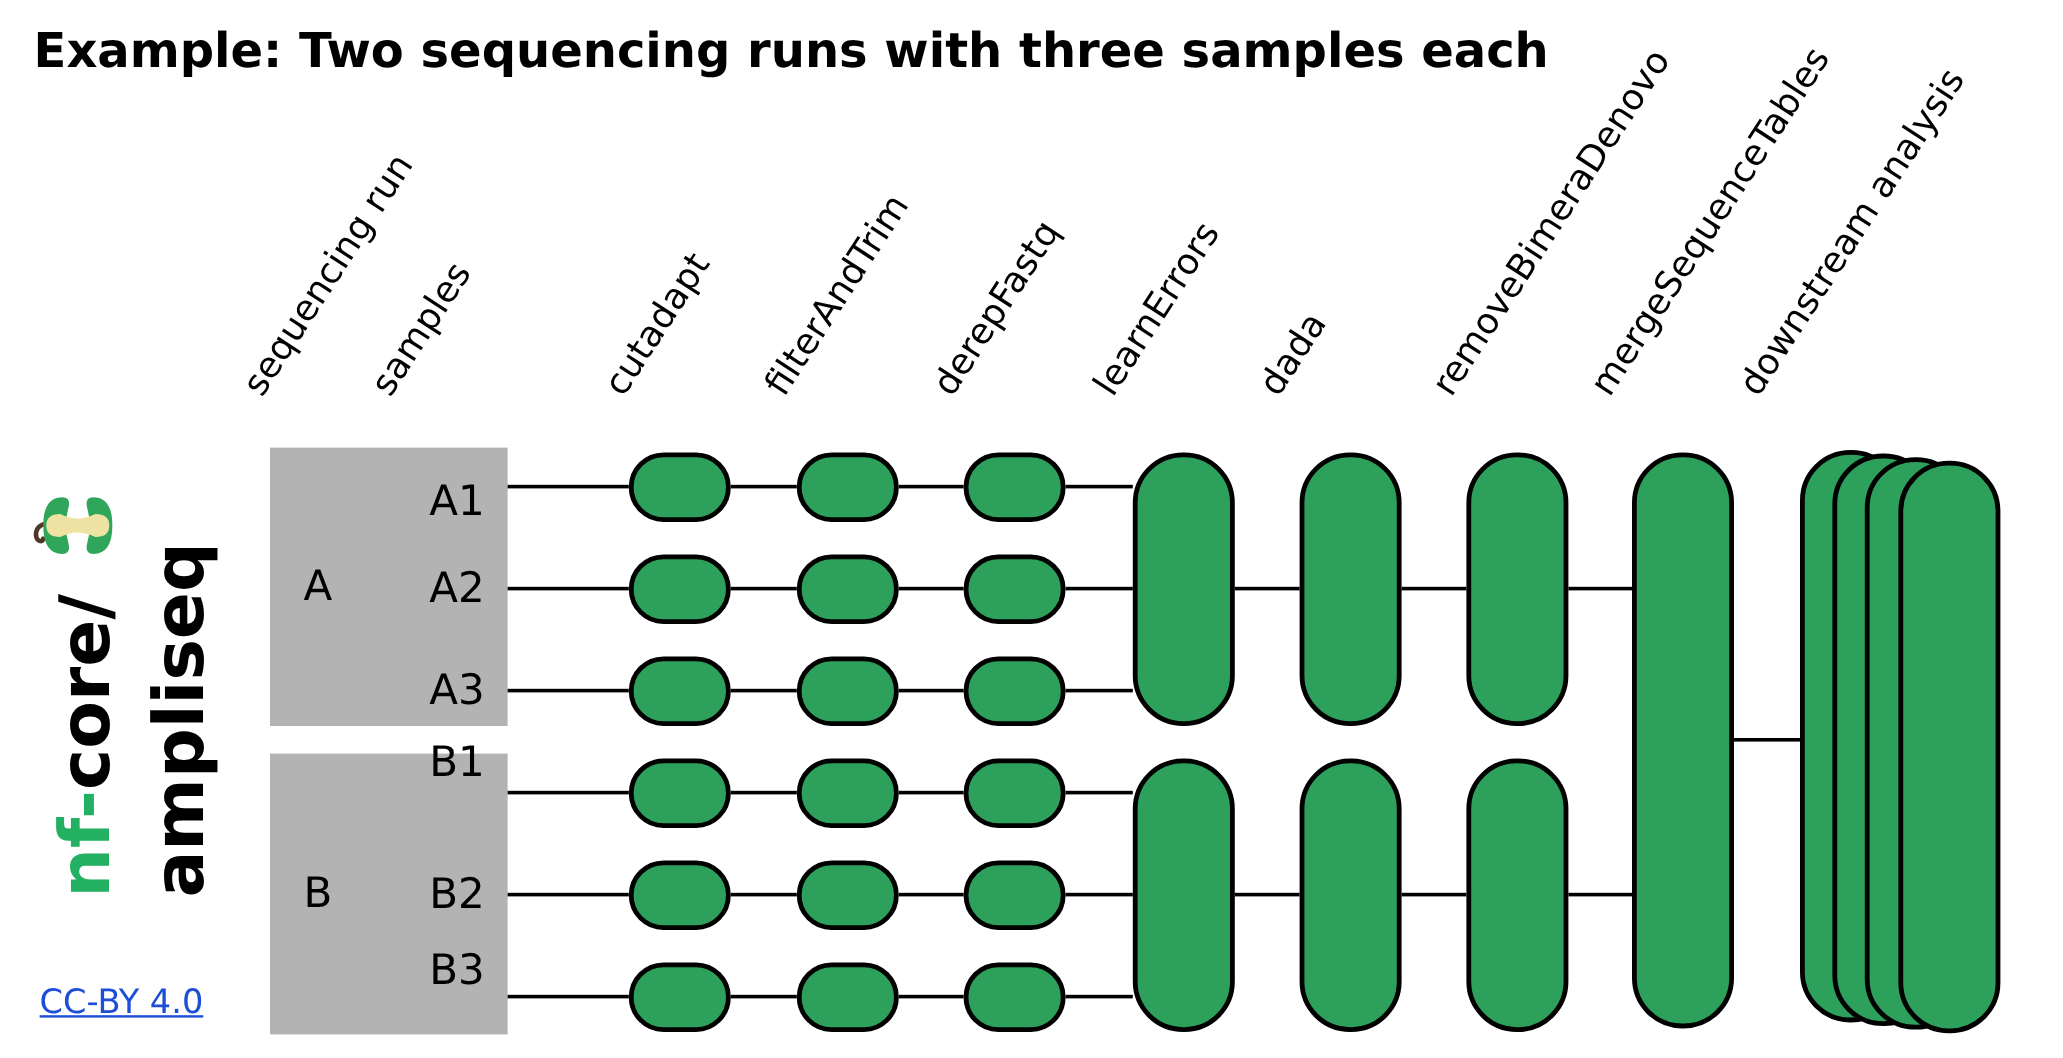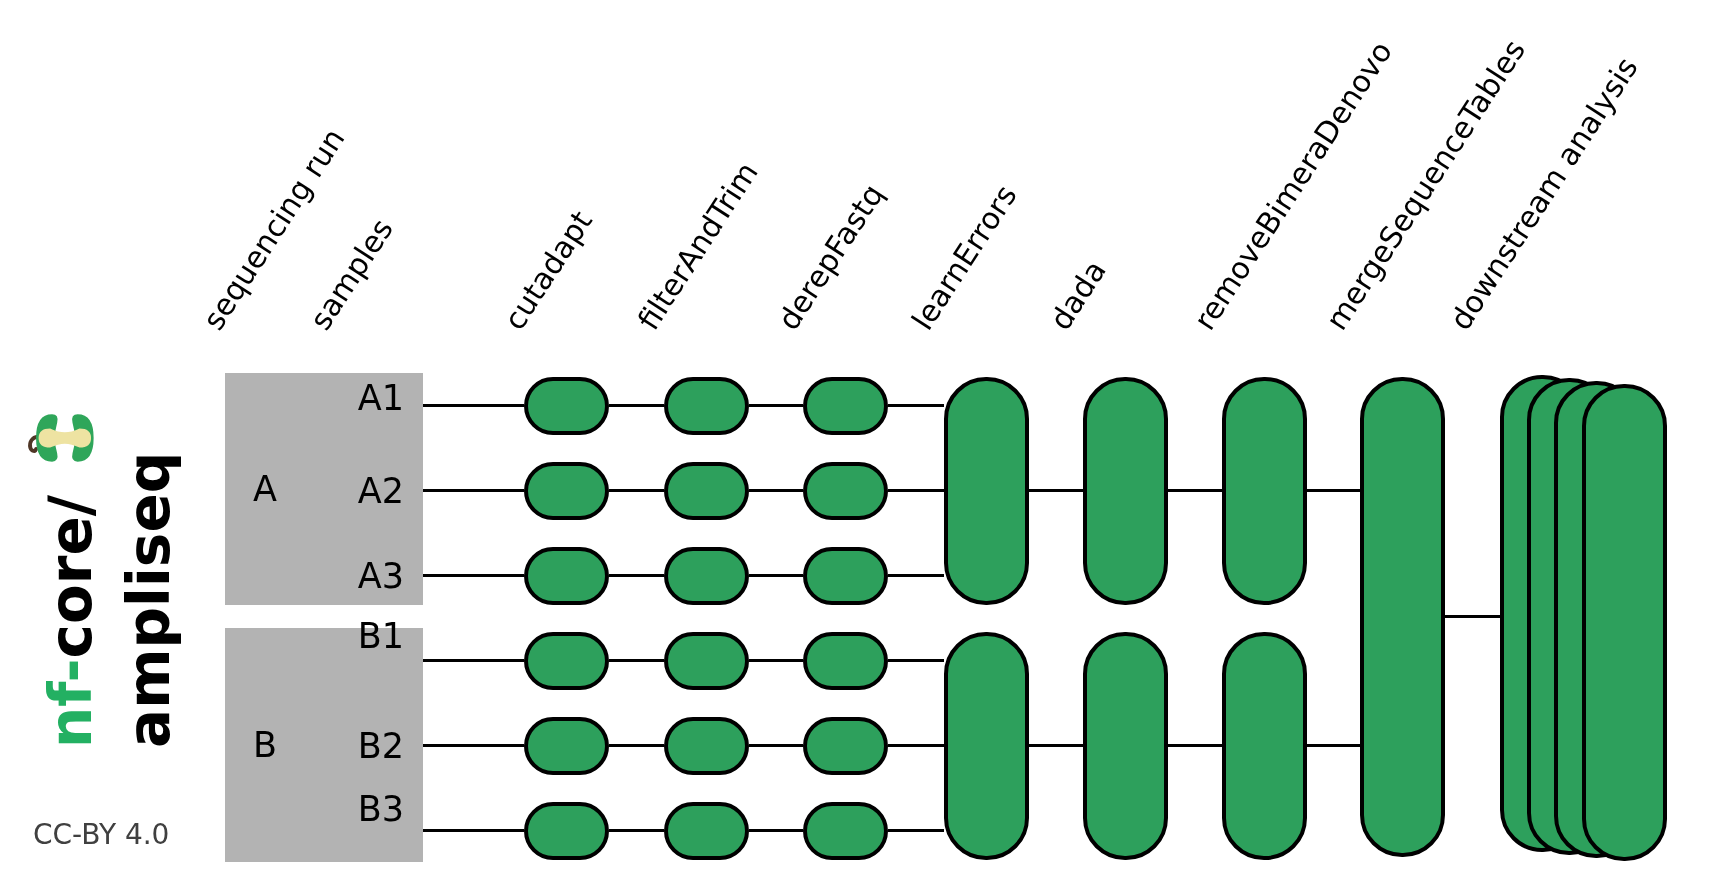--- a/index.html
+++ b/index.html
@@ -1,20 +1,20 @@
 <!DOCTYPE html>
 <html><head>
 <meta charset="utf-8">
 <style>
   html,body{margin:0;padding:0;background:#fff;}
   #figure{position:relative;width:1719px;height:882px;background:#ffffff;overflow:hidden;
           font-family:"DejaVu Sans","Liberation Sans",sans-serif;color:#000;}
   #page-title{position:absolute;left:28px;top:20px;font-size:40px;font-weight:bold;
               white-space:nowrap;letter-spacing:0px;}
-  #license{position:absolute;left:33px;top:818px;font-size:28px;color:#404040;white-space:nowrap;}
+  #license{position:absolute;left:33px;top:818px;font-size:28px;color:#1d4ed8;white-space:nowrap;text-decoration:underline;}
   
   .col-anchor{position:absolute;top:336px;width:0;height:0;}
   .col-label{position:absolute;left:0;bottom:0;transform-origin:0 100%;
              transform:rotate(-57deg);white-space:nowrap;font-size:30px;line-height:34px;}
   
   .runbox{position:absolute;left:225px;width:198px;background:#b3b3b3;}
   .run-label{position:absolute;left:245px;width:40px;text-align:center;
              font-size:35px;line-height:48px;}
   .sample-label{position:absolute;left:300px;width:104px;text-align:right;
                 font-size:35px;line-height:48px;}
@@ -27,20 +27,21 @@
               transform:translateY(340px) rotate(-90deg);transform-origin:0 0;}
   .logo-line{font-size:58px;font-weight:bold;line-height:78px;white-space:nowrap;}
   .nf-green{color:#23b062;}
   .apple{position:absolute;left:278px;top:-6px;}
 </style>
 </head>
 <body>
 
 <div id="figure">
 
+  <div id="page-title">Example: Two sequencing runs with three samples each</div>
   <div id="license">CC-BY 4.0</div>
 
   <div class="logo-wrap">
     <div class="logo-inner">
       <div class="logo-line"><span class="nf-green">nf-</span><span>core/</span></div>
       <div class="logo-line">ampliseq</div>
       <svg class="apple" width="64" height="70" viewBox="0 -10 100 108">
         <path d="M52,8 C51,-1 44,-6 35,-4 C29,-2 28,4 33,5" fill="none" stroke="#4f3626" stroke-width="6" stroke-linecap="round"></path>
         <path d="M13,30 Q13,5 50,5 Q87,5 87,30 Q87,41 74,38 Q50,31 26,38 Q13,41 13,30 Z" fill="#2fa65a"></path>
         <path d="M13,70 Q13,95 50,95 Q87,95 87,70 Q87,59 74,62 Q50,69 26,62 Q13,59 13,70 Z" fill="#2fa65a"></path>
@@ -48,21 +49,21 @@
       </svg>
     </div>
   </div>
 
   <div class="runbox" style="top:373px;height:232px"></div>
   <div class="runbox" style="top:628px;height:234px"></div>
 
   <div class="run-label" style="top:465px">A</div>
   <div class="run-label" style="top:721px">B</div>
 
-  <div class="sample-label" style="top:374px">A1</div>
+  <div class="sample-label" style="top:394px">A1</div>
   <div class="sample-label" style="top:467px">A2</div>
   <div class="sample-label" style="top:552px">A3</div>
   <div class="sample-label" style="top:612px">B1</div>
   <div class="sample-label" style="top:722px">B2</div>
   <div class="sample-label" style="top:785px">B3</div>
 
   <div class="col-anchor" style="left:225px">
       <span class="col-label">sequencing run</span>
     </div>
   <div class="col-anchor" style="left:332px">

